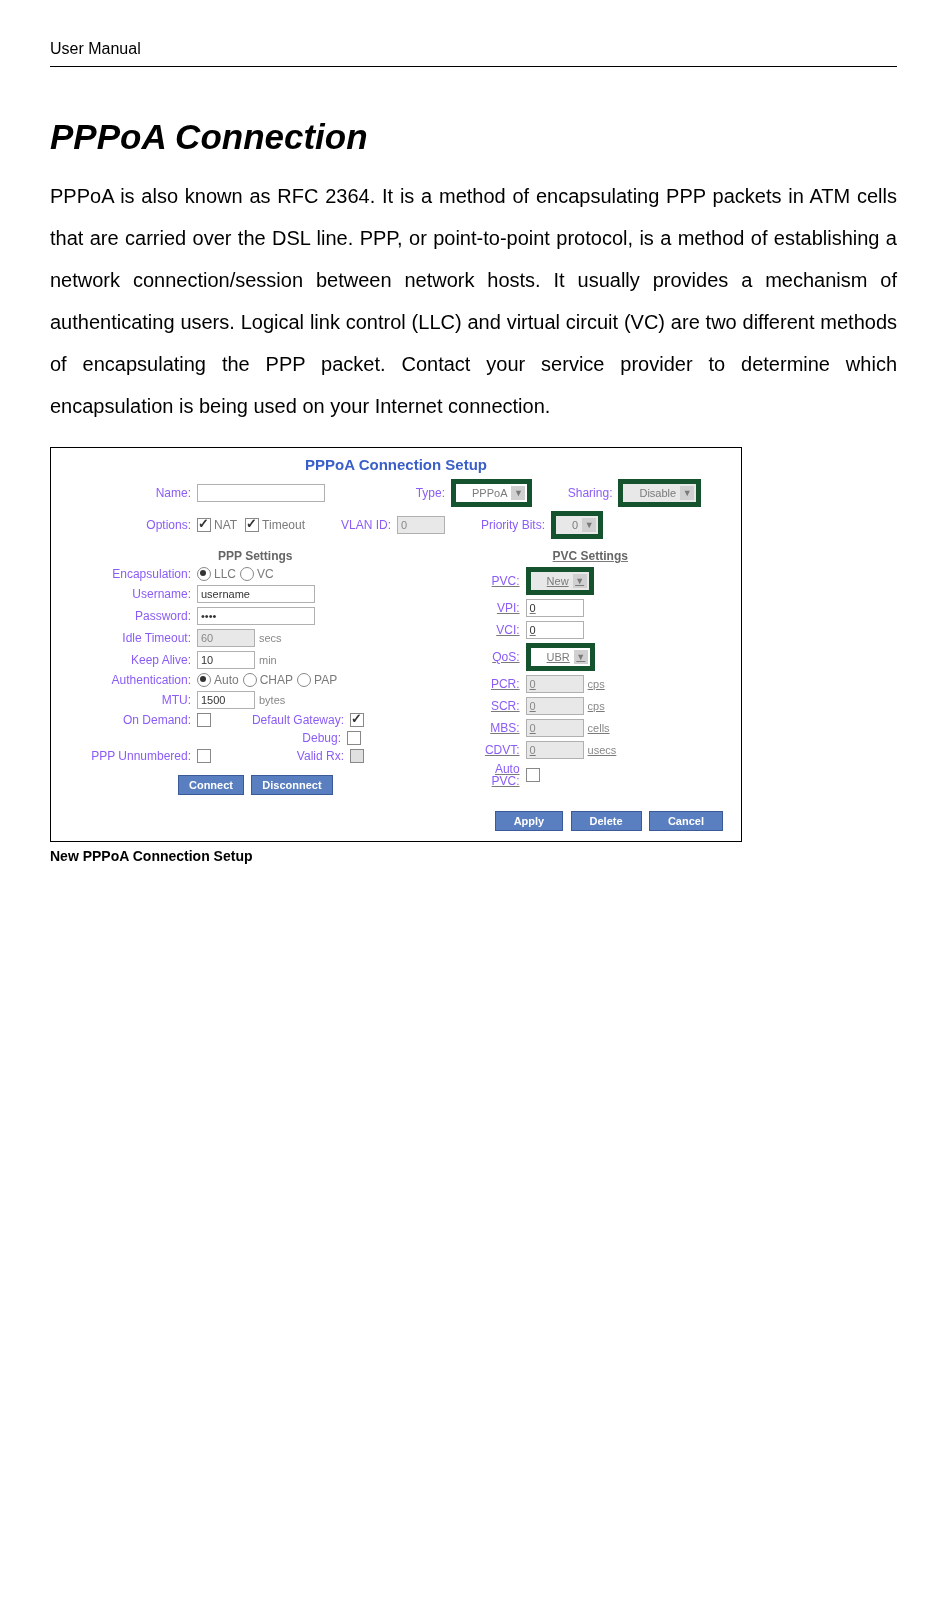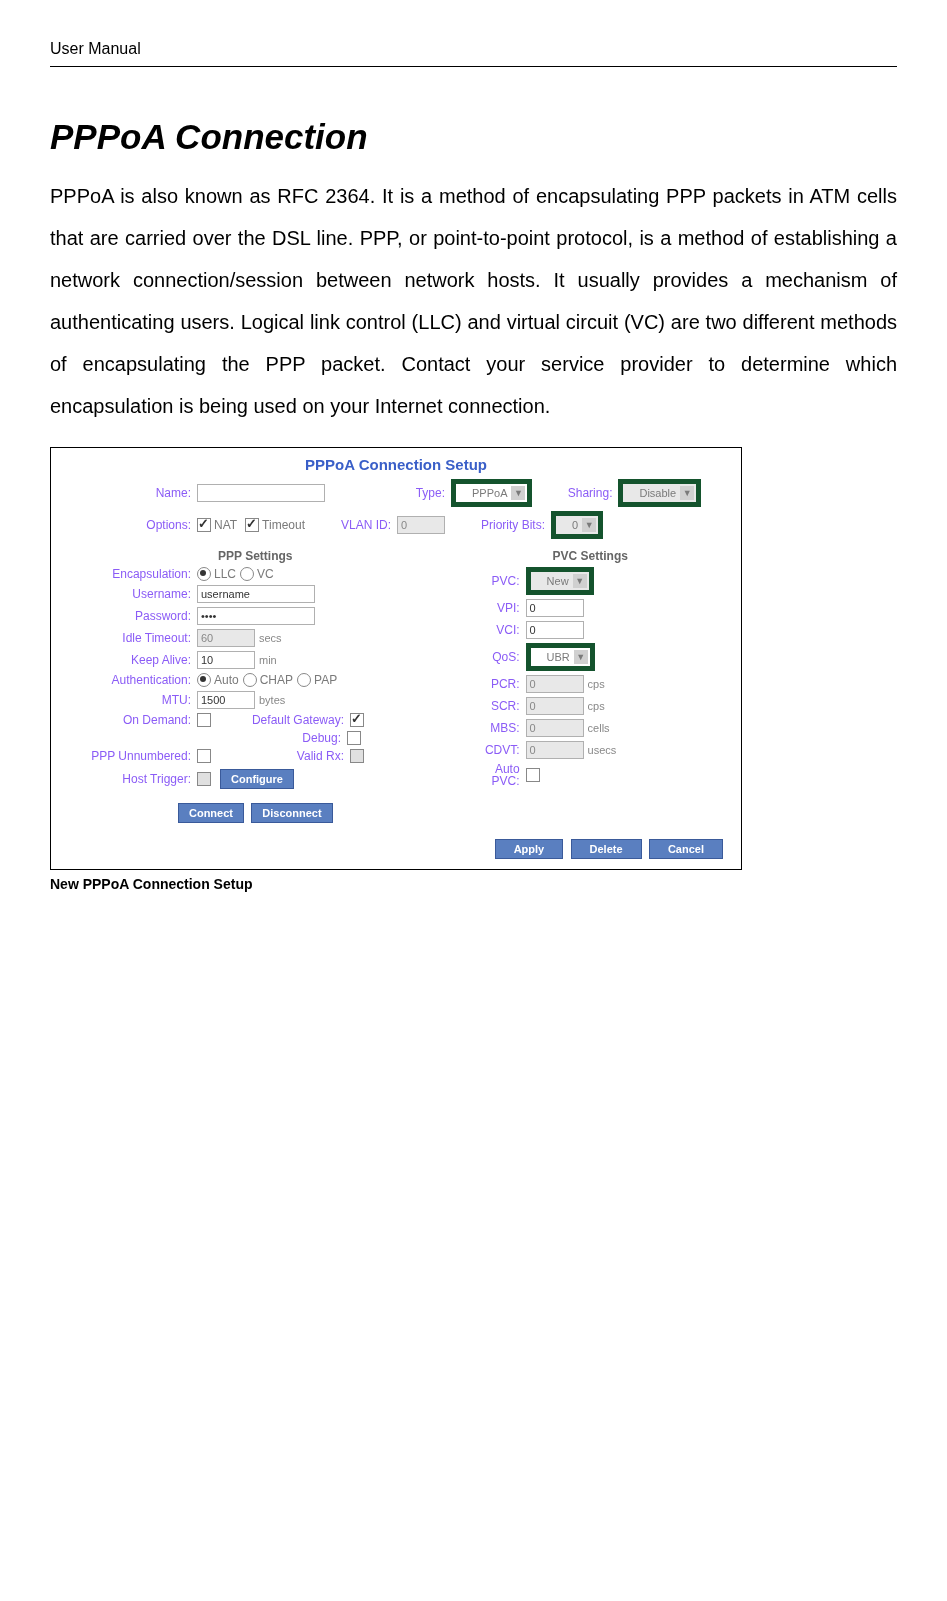--- a/index.html
+++ b/index.html
@@ -161,21 +161,21 @@
   .footer {
     margin-top: 620px;
     border-top: 1px solid #000;
     padding-top: 10px;
     font-size: 12px;
   }
   .cols {
     display: flex;
   }
   .col-left { width: 58%; }
-  .col-right { width: 42%; }
+  .col-right { width: 42%; text-decoration: underline; }
   .unit { font-size: 11px; color:#888; margin-left:4px; }
 </style>
 </head>
 <body>
 
 <div class="page">
   <div class="header">User Manual</div>
 
   <div class="section-title">PPPoA Connection</div>
 
@@ -286,25 +286,20 @@
             <span class="check"></span>
           </div>
 
           <div class="row">
             <span class="lbl lbl-w1">PPP Unnumbered:</span>
             <span class="check"></span>
             <span class="lbl" style="width:130px">Valid Rx:</span>
             <span class="check disabled"></span>
           </div>
 
-          <div class="row">
-            <span class="lbl lbl-w1">Host Trigger:</span>
-            <span class="check disabled"></span>
-            <span class="btn" style="margin-left:6px">Configure</span>
-          </div>
 
           <div style="text-align:center; margin-top:10px;">
             <span class="btn">Connect</span>
             <span class="btn">Disconnect</span>
           </div>
         </div>
 
         <div class="col-right">
           <div class="subheader">PVC Settings</div>
 

